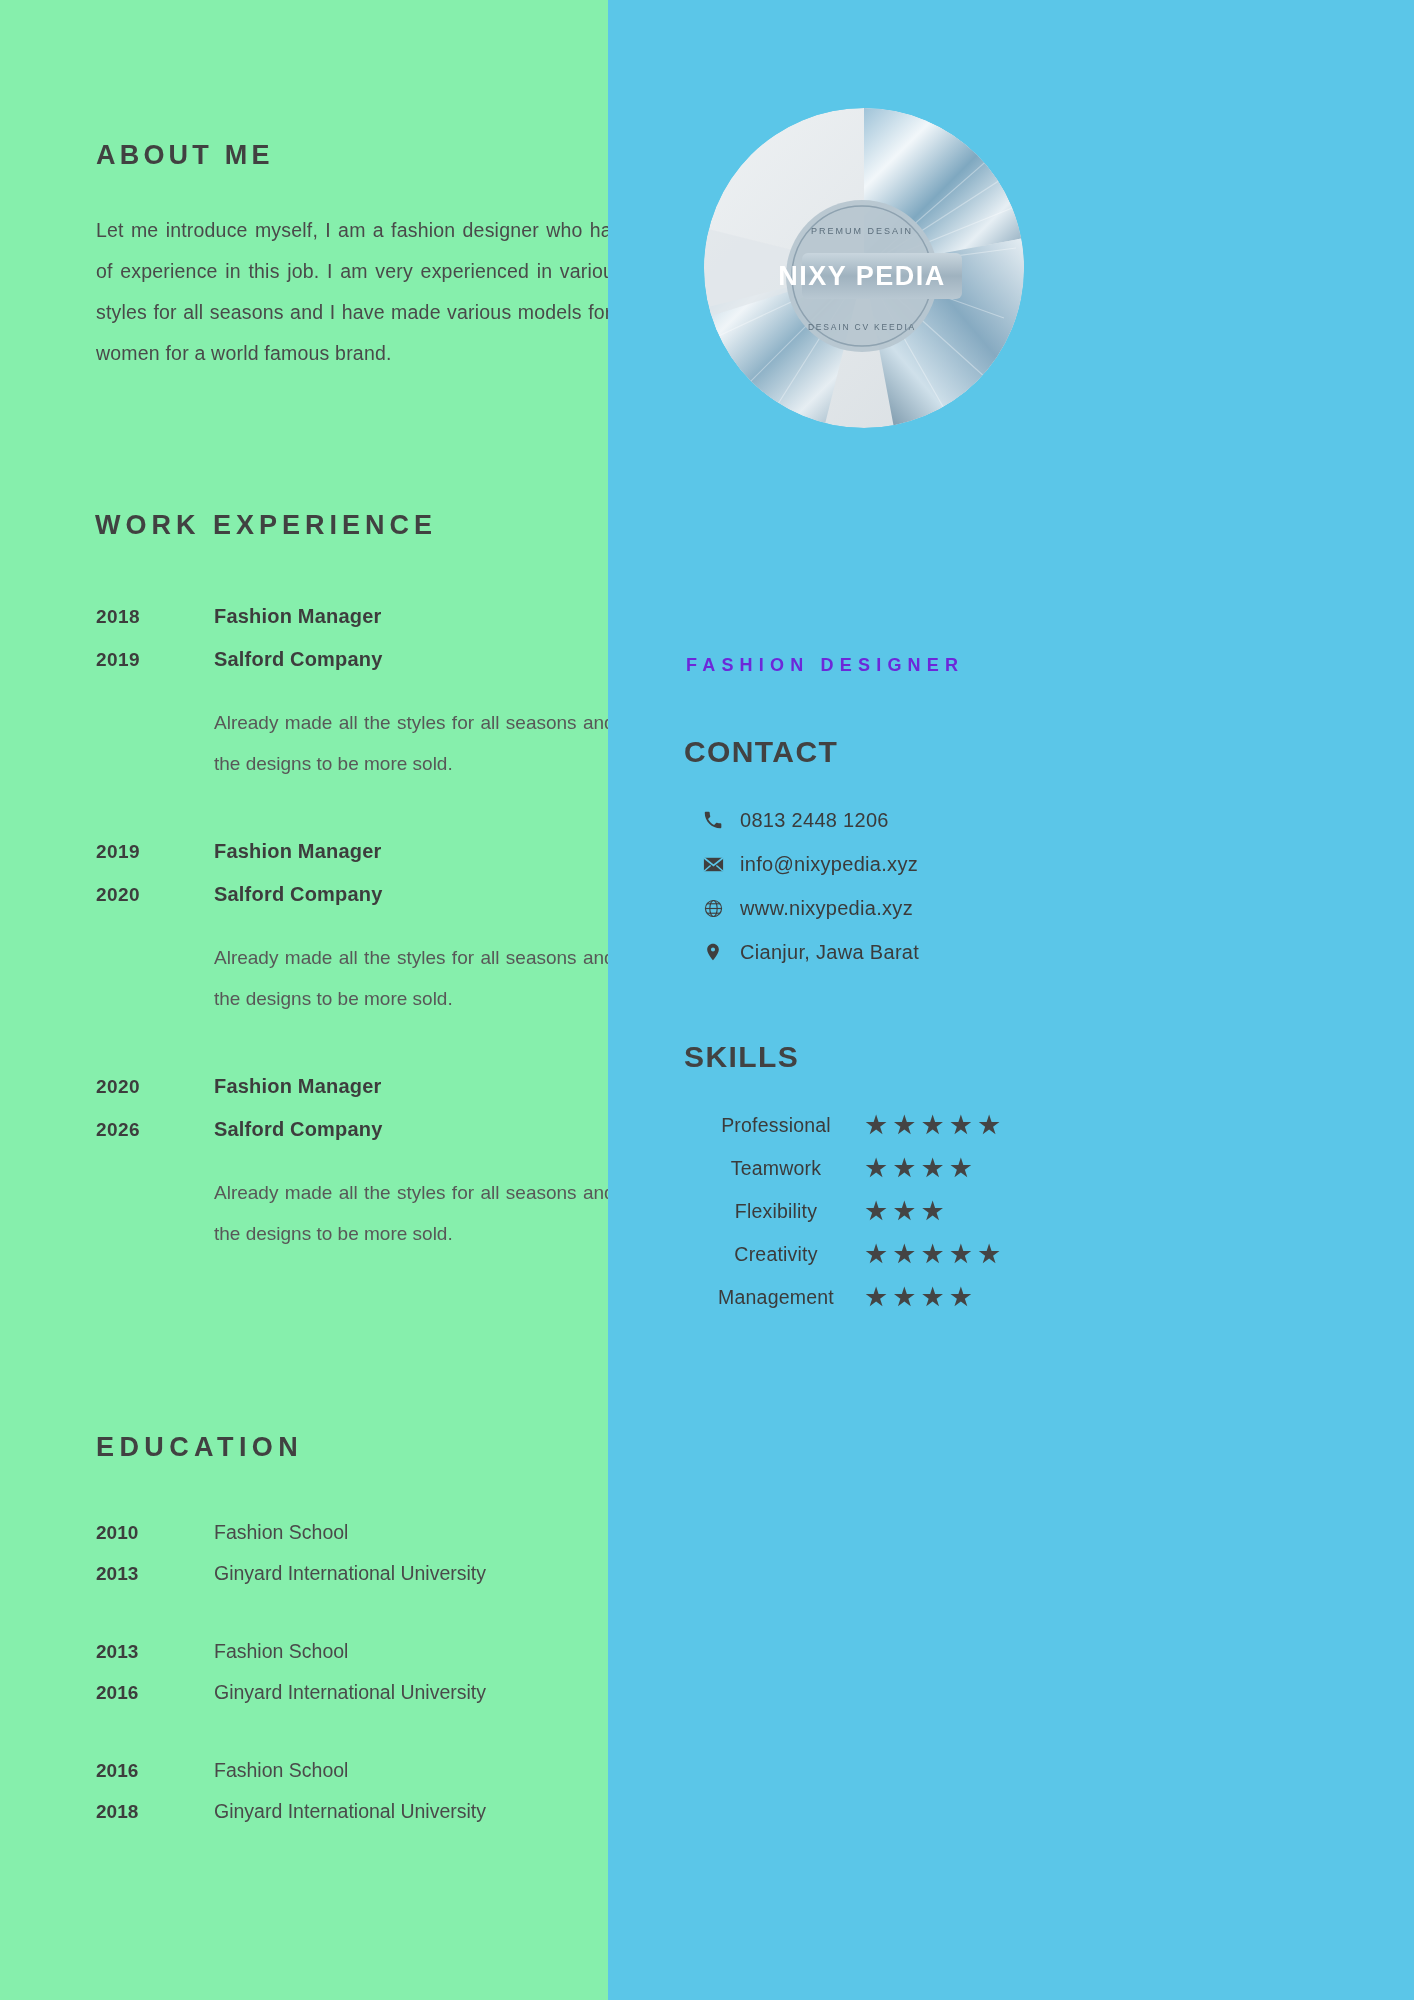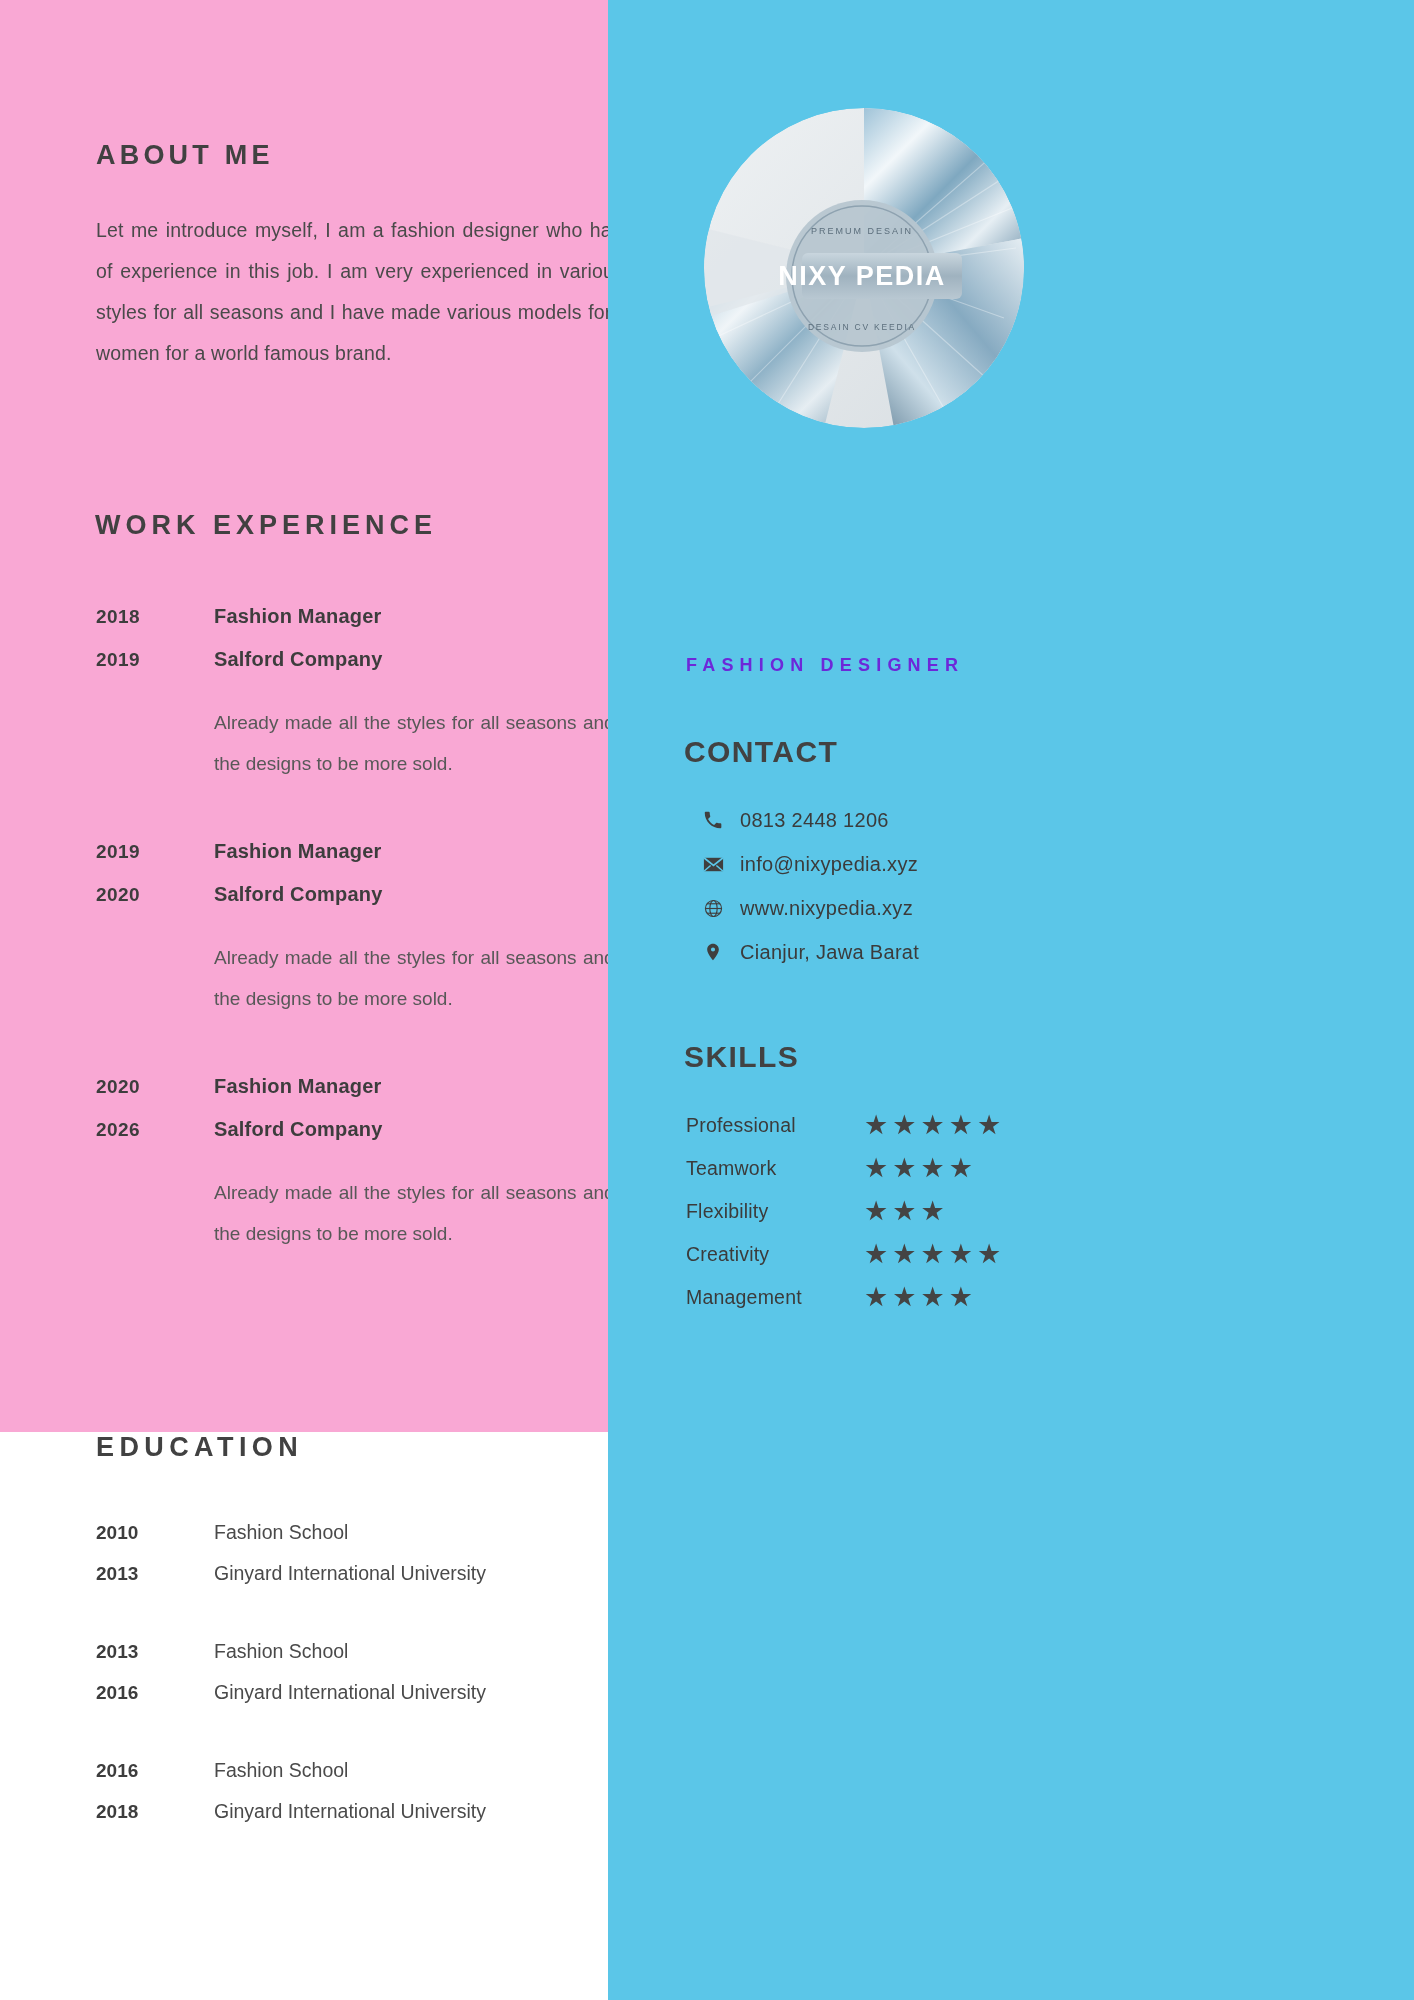--- a/index.html
+++ b/index.html
@@ -6,21 +6,21 @@
   html, body {
     width:1414px; height:2000px;
     font-family:"Liberation Sans", sans-serif;
     background:#ffffff;
     overflow:hidden;
   }
   .page { position:relative; width:1414px; height:2000px; display:flex; }
 
   
   .left {
-    width:608px; height:1432px; background:#f9a8d4;
+    width:608px; height:2000px; background:#86efac;
     padding:0 68px 0 96px;
     position:relative;
   }
 
   .sec-title {
     font-size:27px; font-weight:bold; letter-spacing:4.2px;
     color:#414141; text-transform:uppercase;
   }
   .about-title { position:absolute; top:140px; left:96px; }
   .about-body {
@@ -98,21 +98,21 @@
   .contact-icon {
     width:54px; flex:0 0 54px; display:flex; align-items:center; justify-content:center;
     color:#3f3f3f;
   }
   .contact-text {
     font-size:20px; color:#3b3b3b; letter-spacing:0.3px;
   }
 
   .skills-title { position:absolute; top:1040px; left:76px; }
   .skills-list { position:absolute; top:1104px; left:78px; width:330px; }
-  .skill-row { display:flex; align-items:center; height:43px; }
+  .skill-row { display:flex; align-items:center; height:43px;text-align:center; }
   .skill-name {
     width:180px; flex:0 0 180px;
     font-size:19.5px; color:#3b3b3b; letter-spacing:0.2px;
   }
   .stars { display:flex; gap:4px; margin-left:-2px; }
   .star { font-size:27px; color:#444444; line-height:1; }
 </style>
 </head>
 <body>
 

